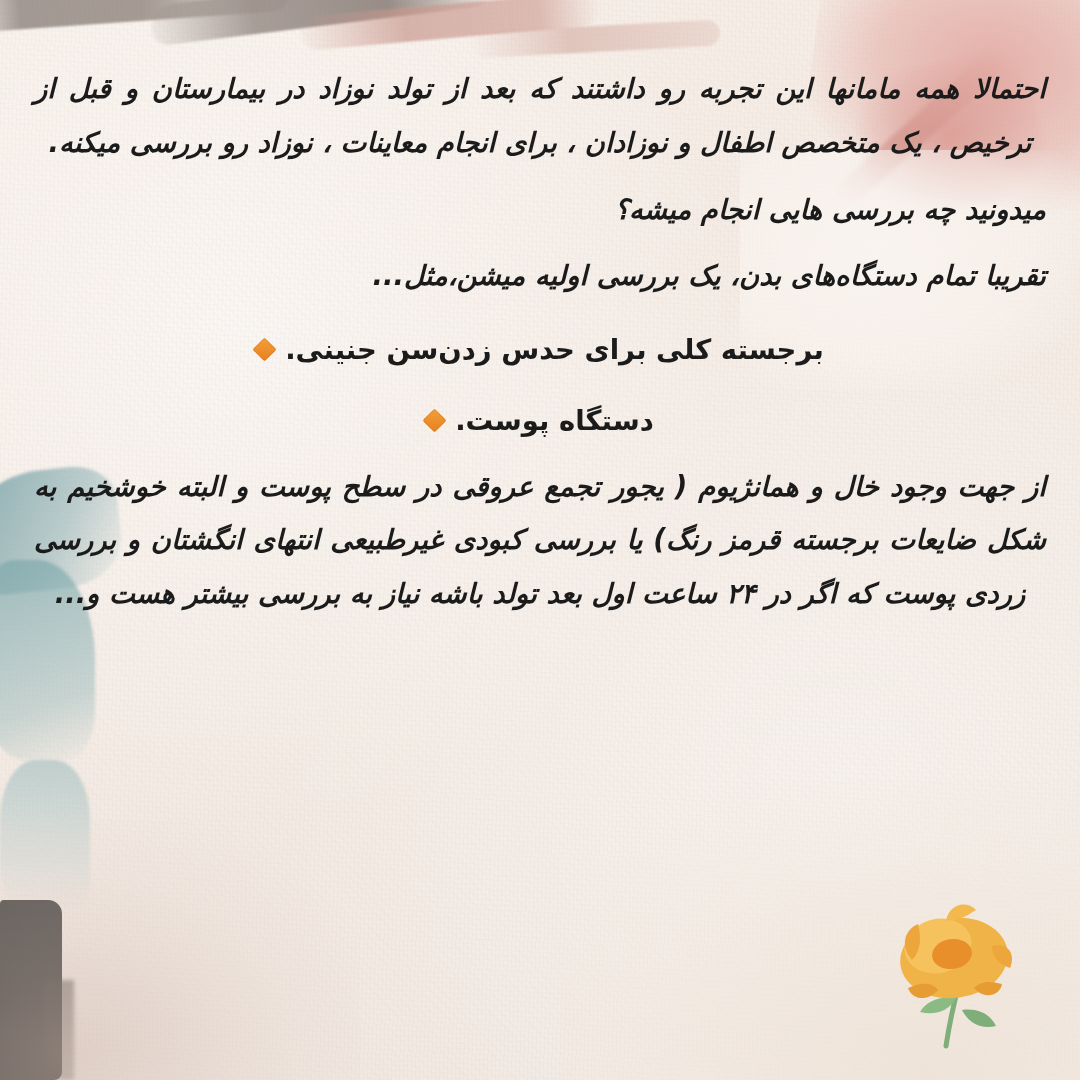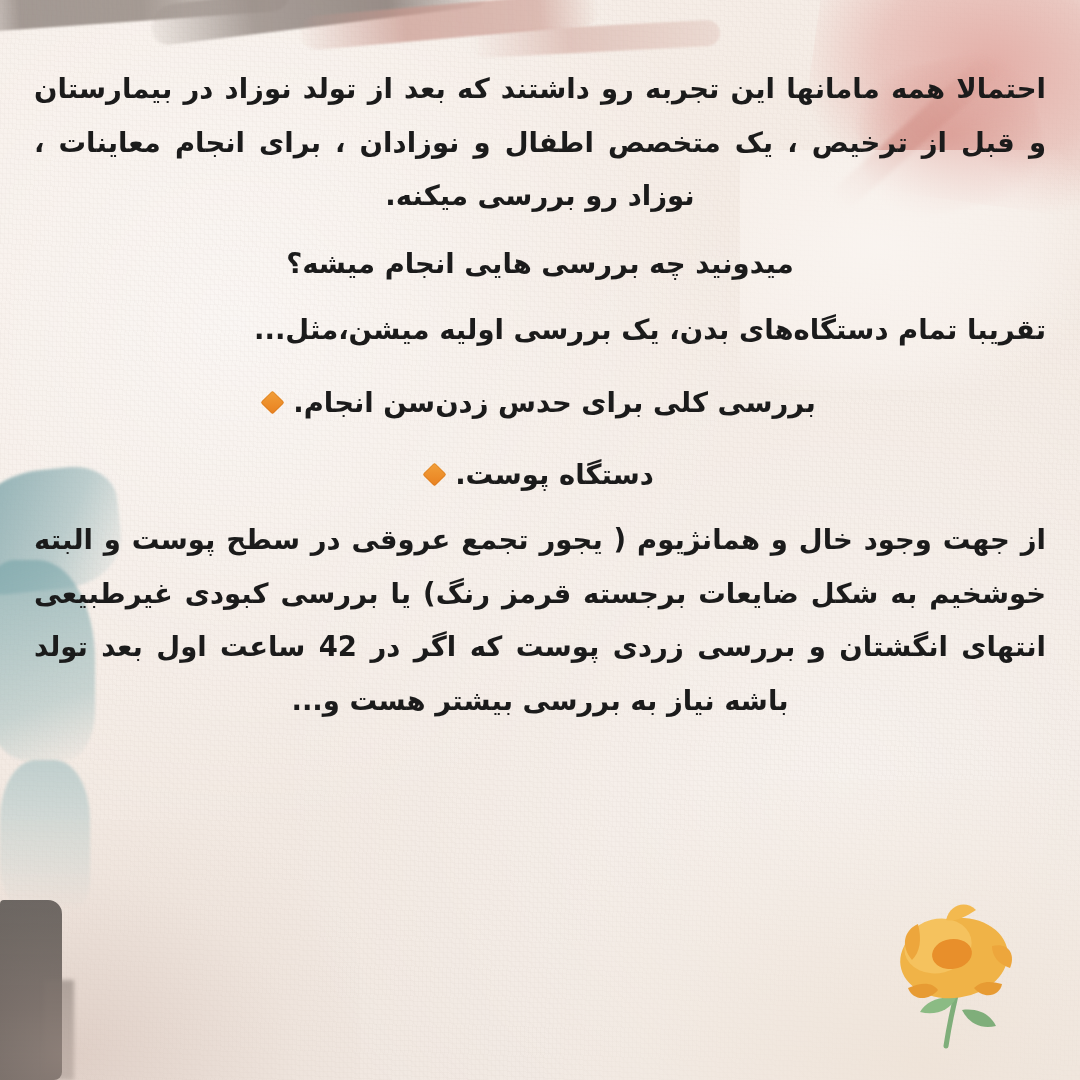--- a/index.html
+++ b/index.html
@@ -181,23 +181,24 @@
     text-align: right;
   }
   .para {
     font-family: "DejaVu Sans", "Liberation Sans", sans-serif;
     font-weight: bold;
     font-size: 27.5px;
     line-height: 1.95;
     color: #1b1b1b;
     margin: 0 0 2px 0;
     letter-spacing: 0;
+    font-style: italic;
   }
   .para.p-intro { text-align: justify; text-align-last: center; }
-  .para.q1 { margin-top: 14px; text-align: center; }
+  .para.q1 { margin-top: 14px; }
   .para.q2 { margin-top: 12px; }
   .para.p-body { margin-top: 14px; text-align: justify; text-align-last: center; }
 
   .bullet-row {
     display: flex;
     flex-direction: row-reverse;
     align-items: center;
     justify-content: center;
     gap: 12px;
     margin-top: 22px;
@@ -264,24 +265,24 @@
   <div class="content">
 
     <p class="para p-intro">احتمالا  همه مامانها این تجربه رو داشتند که بعد از تولد نوزاد در بیمارستان و قبل از ترخیص ، یک متخصص اطفال و نوزادان ، برای انجام معاینات ، نوزاد رو بررسی میکنه.</p>
 
     <p class="para q1">میدونید چه بررسی هایی انجام میشه؟</p>
 
     <p class="para q2">تقریبا تمام دستگاه‌های بدن، یک بررسی اولیه میشن،مثل...</p>
 
     <div class="bullet-row">
       <span class="diamond"></span>
-      <span class="bullet-text">بررسی کلی برای حدس زدن‌سن انجام.</span>
+      <span class="bullet-text">برجسته کلی برای حدس زدن‌سن جنینی.</span>
     </div>
 
     <div class="bullet-row">
       <span class="diamond"></span>
       <span class="bullet-text">دستگاه پوست.</span>
     </div>
 
-    <p class="para p-body">از جهت وجود خال و  همانژیوم ( یجور تجمع عروقی در سطح پوست و البته خوشخیم به شکل ضایعات برجسته قرمز رنگ) یا بررسی کبودی غیرطبیعی انتهای انگشتان و بررسی زردی پوست که اگر در 42 ساعت اول بعد تولد باشه نیاز به بررسی بیشتر هست و...</p>
+    <p class="para p-body">از جهت وجود خال و  همانژیوم ( یجور تجمع عروقی در سطح پوست و البته خوشخیم به شکل ضایعات برجسته قرمز رنگ) یا بررسی کبودی غیرطبیعی انتهای انگشتان و بررسی زردی پوست که اگر در ۲۴ ساعت اول بعد تولد باشه نیاز به بررسی بیشتر هست و...</p>
 
   </div>
 </div>
 
 </body></html>

